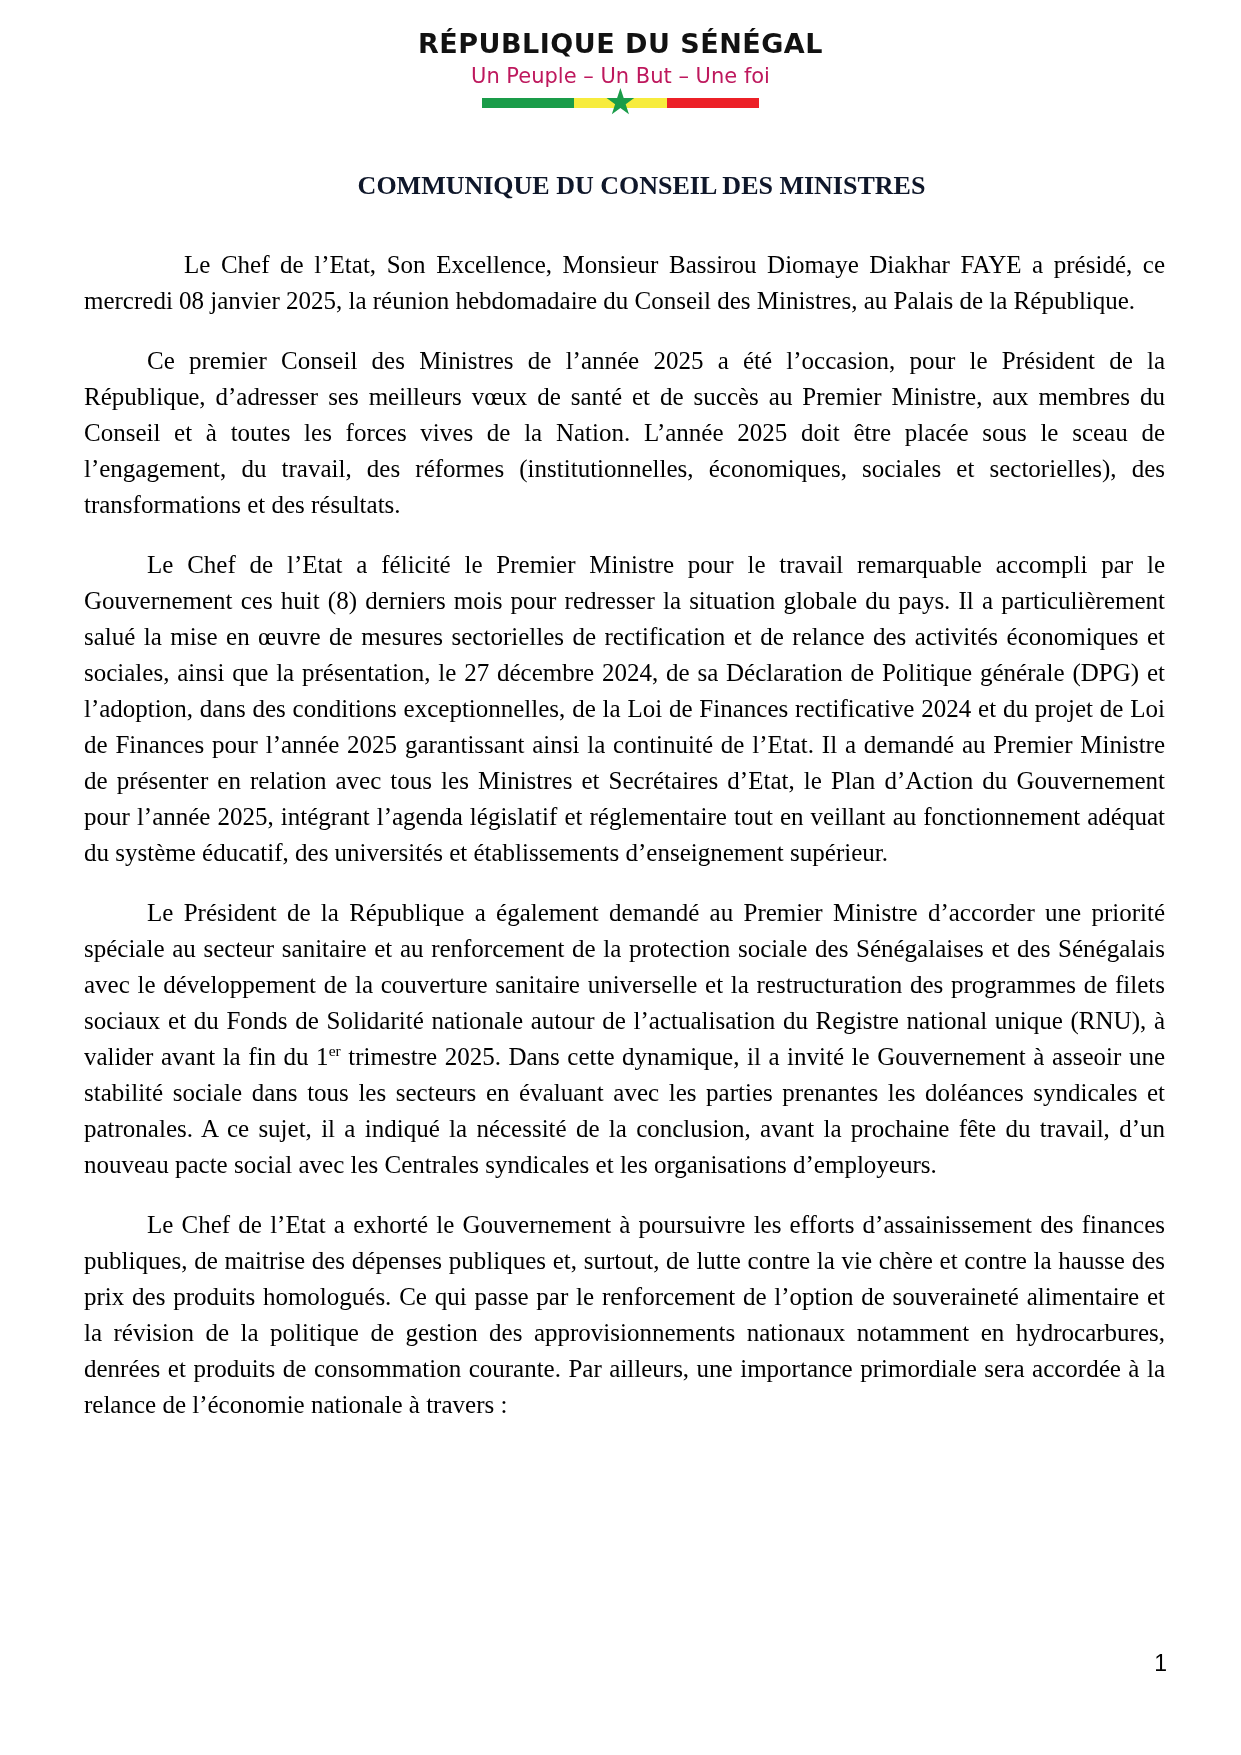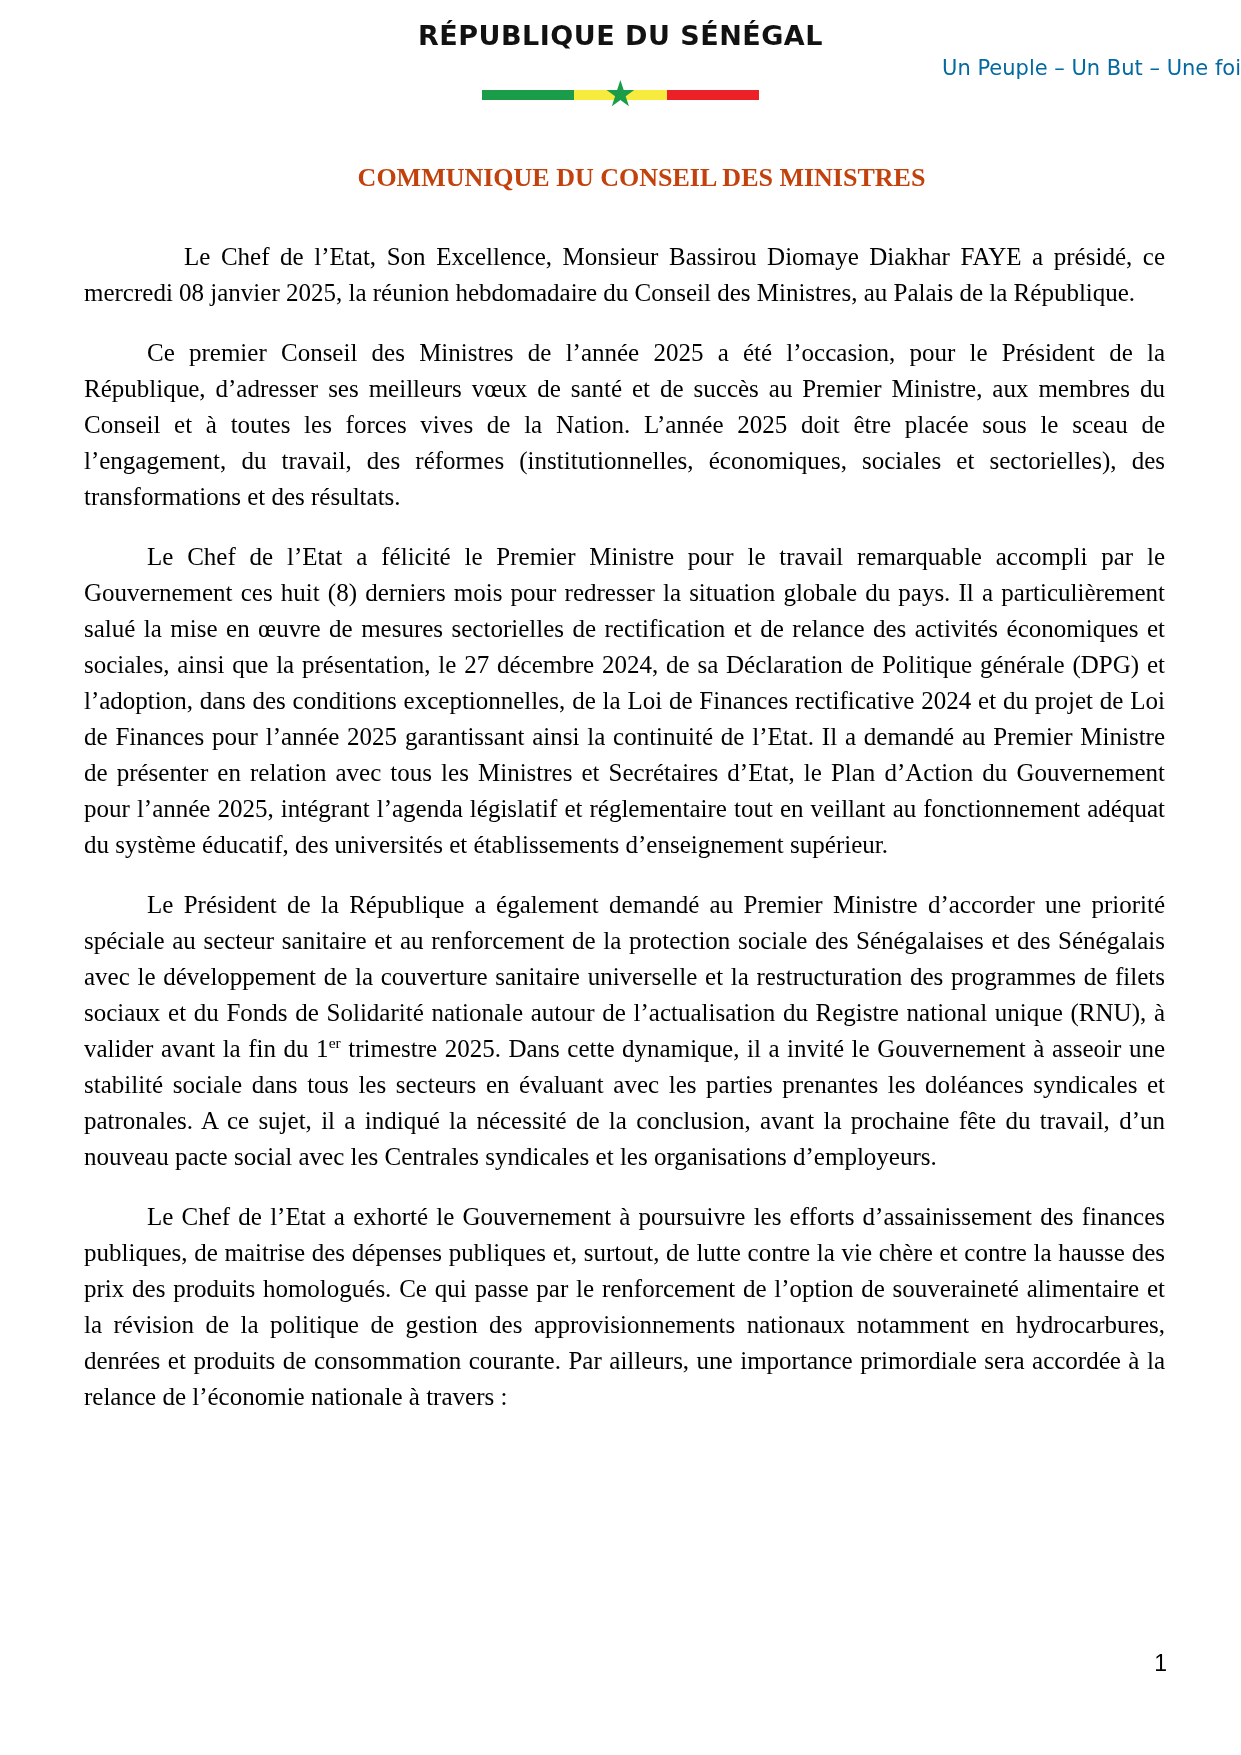--- a/index.html
+++ b/index.html
@@ -6,47 +6,47 @@
   html,body { background:#ffffff; }
   .page {
     position:relative;
     width:1241px; height:1755px;
     background:#ffffff;
     overflow:hidden;
     font-family:"Liberation Serif","DejaVu Serif",serif;
     color:#000;
   }
   
-  .emblem { text-align:center; padding-top:20px; }
+  .emblem { text-align:center; padding-top:28px; }
   .brand-title {
     font-family:"DejaVu Sans","Liberation Sans",sans-serif;
     font-weight:bold; font-size:27px; line-height:32px;
     letter-spacing:0.5px; color:#121212;
   }
   .motto {
     font-family:"DejaVu Sans","Liberation Sans",sans-serif;
     font-weight:500; font-size:21px; line-height:26px;
-    margin-top:3px; color:#0369a1;text-align:right;
+    margin-top:3px; color:#be185d;
   }
   .flagbar {
     position:relative; width:277px; height:10px;
     margin:9px auto 0; display:flex;
   }
   .flag-seg { flex:1 1 0; height:100%; }
   .flag-star {
     position:absolute; left:50%; top:50%;
     transform:translate(-50%,-52%);
     font-size:36px; line-height:36px;
     font-family:"DejaVu Sans",sans-serif;
   }
   
   .doc-title {
     margin-top:60px; text-align:center;
     font-weight:bold; font-size:26px; line-height:35px;
-    color:#c2410c;
+    color:#0f172a;
     margin-left:42px;
   }
   
   .body-text {
     margin:44px 76px 0 80px;
     font-size:25px; line-height:36px;
     text-align:justify;
   }
   .body-text p { margin:0 0 24px 4px; text-indent:63px; }
   .body-text p.first-para { text-indent:100px; }

